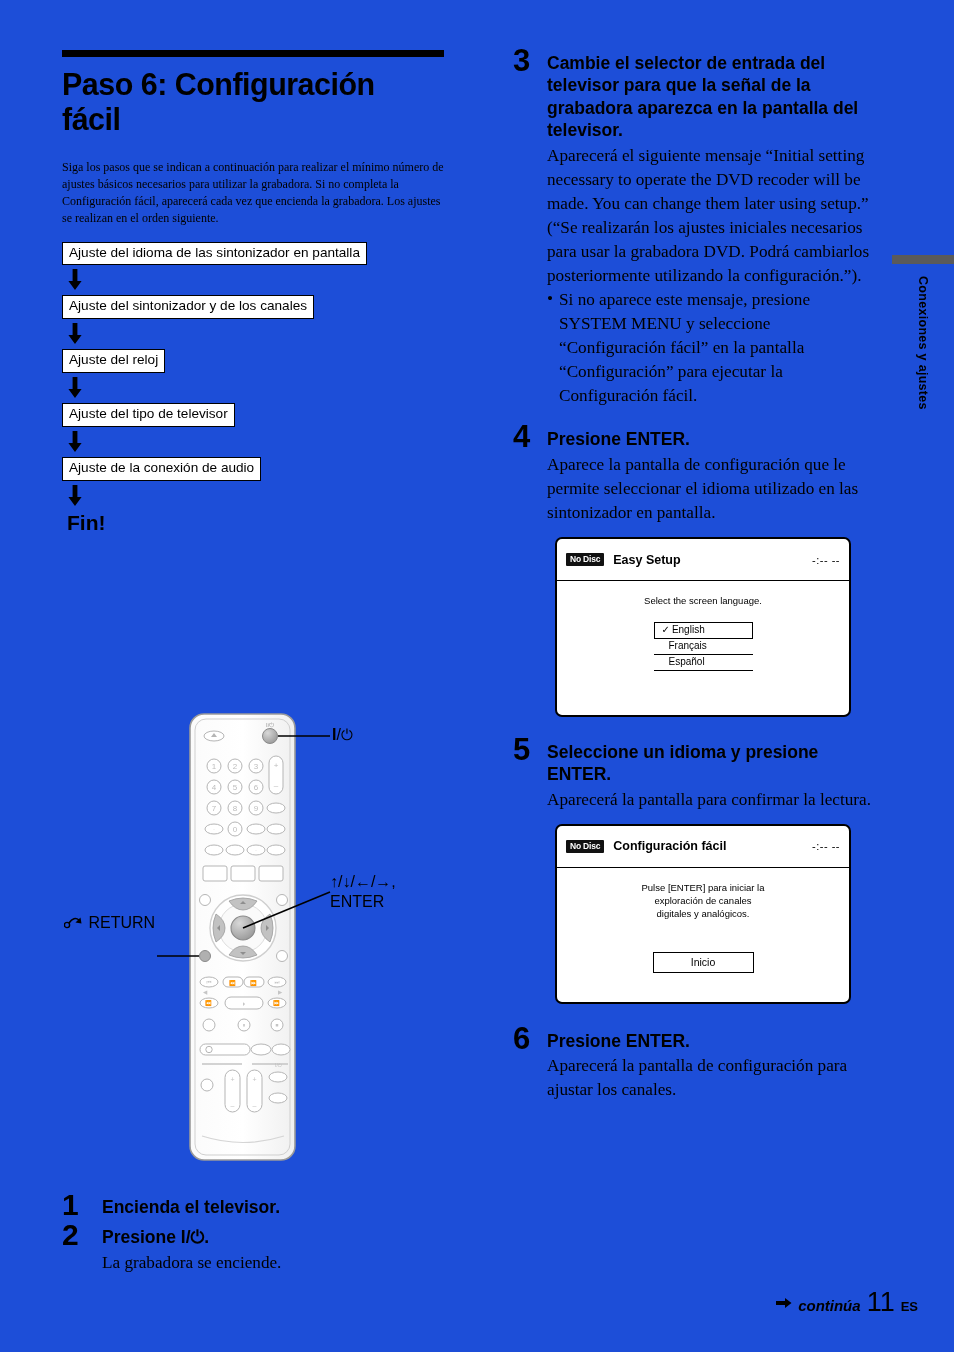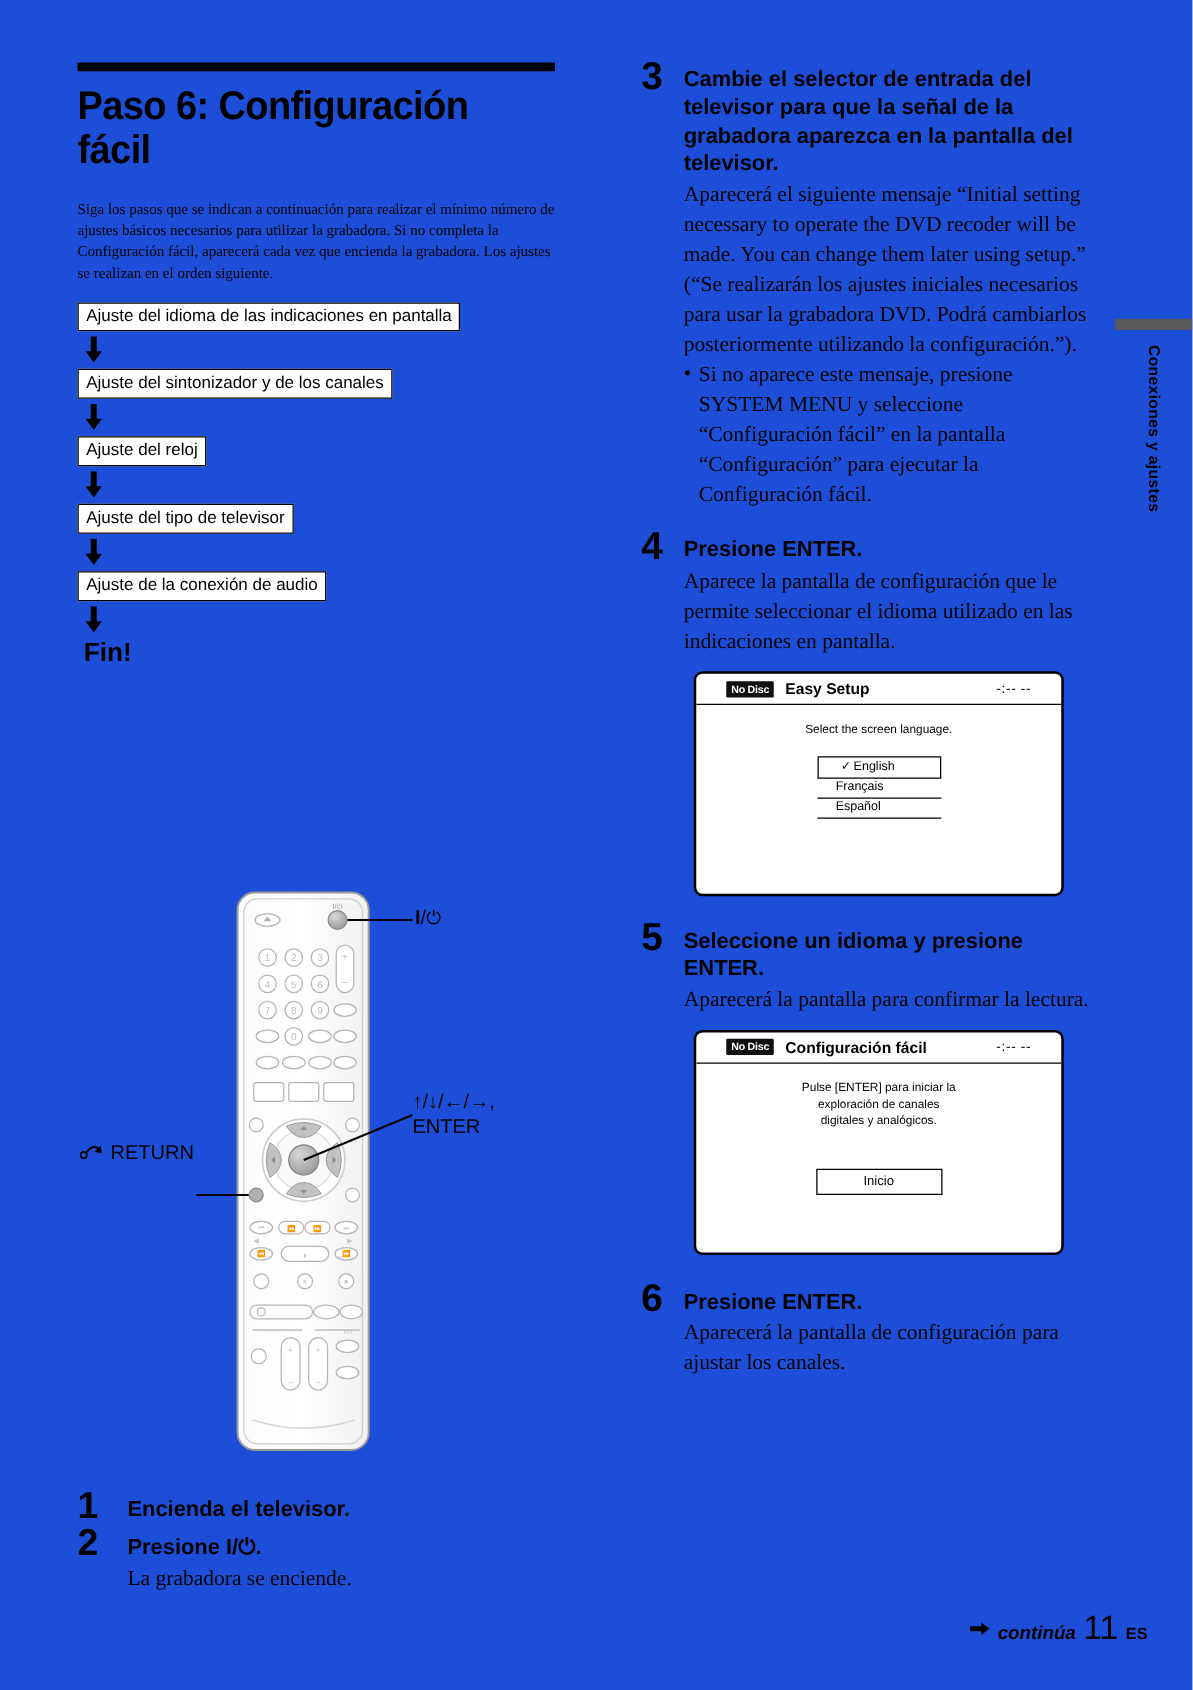--- a/index.html
+++ b/index.html
@@ -158,25 +158,25 @@
     height: 180px;
     border: 2.2px solid #000;
     border-radius: 7px;
     background: #fff;
     box-sizing: border-box;
     margin: 12px 0 0 8px;
     overflow: hidden;
   }
   .screen-bar {
     position: relative;
-    height: 25px;
+    height: 42px;
     border-bottom: 1.7px solid #000;
     display: flex;
     align-items: center;
-    padding: 0 24px;
+    padding: 0 9px;
     box-sizing: border-box;
   }
   .disc-badge {
     background: #111;
     color: #fff;
     font-family: "Liberation Sans", sans-serif;
     font-weight: bold;
     font-size: 8.5px;
     padding: 2px 4px 2.5px 4px;
     border-radius: 1px;
@@ -215,21 +215,21 @@
   }
   .lang-item {
     font-family: "Liberation Sans", sans-serif;
     font-size: 10px;
     padding: 1.5px 2px 2.5px 3px;
     border-bottom: 1.3px solid #000;
     position: relative;
   }
   .lang-item.selected {
     border: 1.5px solid #000;
-    padding-left: 18px;
+    padding-left: 7px;
   }
   .lang-item.selected .check { margin-right: 2px; }
   .lang-item:not(.selected) { padding-left: 15px; }
   .start-btn {
     font-family: "Liberation Sans", sans-serif;
     font-size: 10.5px;
     border: 1.6px solid #000;
     width: 99px;
     margin: 32px auto 0 auto;
     padding: 3px 0 4px 0;
@@ -296,21 +296,21 @@
 
     <div id="title-rule"></div>
     <h1 id="page-title">Paso 6: Configuración fácil</h1>
 
     <p id="intro">Siga los pasos que se indican a continuación para realizar el mínimo número de ajustes básicos necesarios para utilizar la grabadora. Si no completa la Configuración fácil, aparecerá cada vez que encienda la grabadora.
 Los ajustes se realizan en el orden siguiente.</p>
 
     <div id="flow-chart">
 
       <div class="flow-row">
-        <span class="flow-box">Ajuste del idioma de las indicaciones en pantalla</span>
+        <span class="flow-box">Ajuste del idioma de las sintonizador en pantalla</span>
       </div>
       <svg class="flow-arrow" viewBox="0 0 14 22">
         <path d="M4.6 0 H9.4 V12 H13.6 L7 21 L0.4 12 H4.6 Z" fill="#000"></path>
       </svg>
 
       <div class="flow-row">
         <span class="flow-box">Ajuste del sintonizador y de los canales</span>
       </div>
       <svg class="flow-arrow" viewBox="0 0 14 22">
         <path d="M4.6 0 H9.4 V12 H13.6 L7 21 L0.4 12 H4.6 Z" fill="#000"></path>
@@ -542,21 +542,21 @@
       <p class="step-head">Cambie el selector de entrada del televisor para que la señal de la grabadora aparezca en la pantalla del televisor.</p>
       <p class="step-body">Aparecerá el siguiente mensaje “Initial setting necessary to operate the DVD recoder will be made. You can change them later using setup.” (“Se realizarán los ajustes iniciales necesarios para usar la grabadora DVD. Podrá cambiarlos posteriormente utilizando la configuración.”).</p>
       <ul class="bullet-list">
         <li>Si no aparece este mensaje, presione SYSTEM MENU y seleccione “Configuración fácil” en la pantalla “Configuración” para ejecutar la Configuración fácil.</li>
       </ul>
     </div>
 
     <div class="step-r" style="margin-top:20px;">
       <div class="step-num">4</div>
       <p class="step-head">Presione ENTER.</p>
-      <p class="step-body">Aparece la pantalla de configuración que le permite seleccionar el idioma utilizado en las indicaciones en pantalla.</p>
+      <p class="step-body">Aparece la pantalla de configuración que le permite seleccionar el idioma utilizado en las sintonizador en pantalla.</p>
 
       <div class="screen">
         <div class="screen-bar">
           <span class="disc-badge">No Disc</span>
           <span class="screen-title">Easy Setup</span>
           <span class="screen-clock">-:-- --</span>
         </div>
         <div class="screen-body">
           <p class="screen-prompt">Select the screen language.</p>
           <div class="lang-list">

